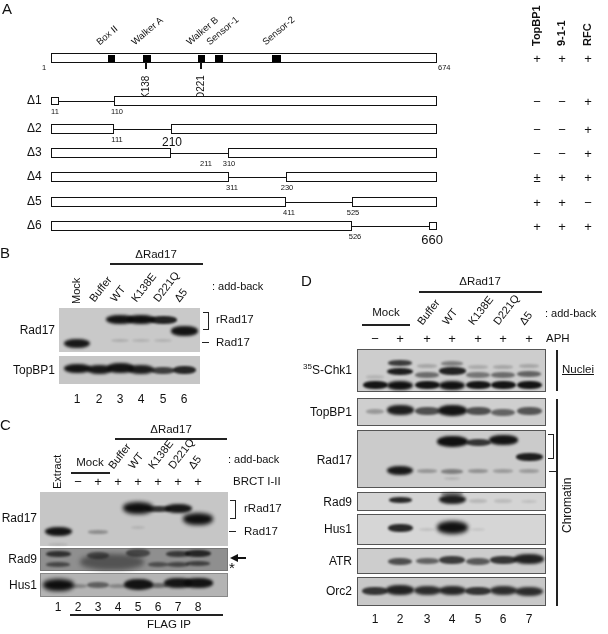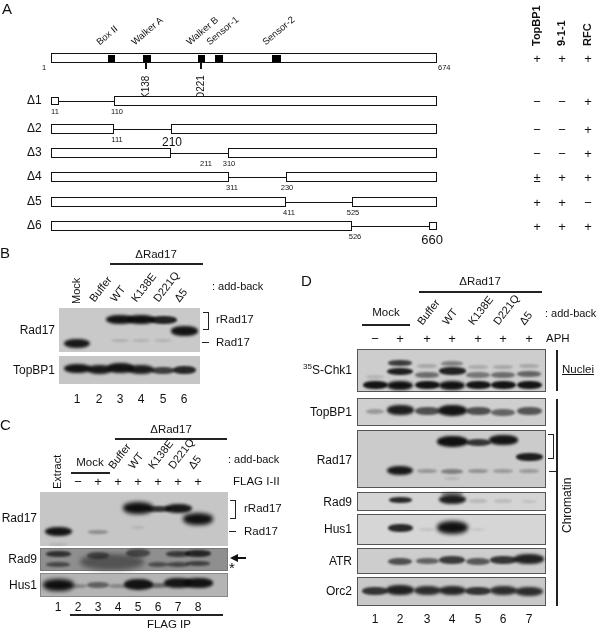--- a/index.html
+++ b/index.html
@@ -139,21 +139,21 @@
     <div style="left: 175px; top: 459px; font-size: 11px; line-height: 12px; transform-origin: 0px 100%; transform: rotate(-52deg);">D221Q</div>
     <div style="left: 195px; top: 459px; font-size: 11px; line-height: 12px; transform-origin: 0px 100%; transform: rotate(-52deg);">Δ5</div>
     <div style="left: 228px; top: 453px; font-size: 11px;">: add-back</div>
     <div style="left: 68px; top: 474px; width: 20px; text-align: center; font-size: 13px;">−</div>
     <div style="left: 88px; top: 474px; width: 20px; text-align: center; font-size: 13px;">+</div>
     <div style="left: 108px; top: 474px; width: 20px; text-align: center; font-size: 13px;">+</div>
     <div style="left: 128px; top: 474px; width: 20px; text-align: center; font-size: 13px;">+</div>
     <div style="left: 148px; top: 474px; width: 20px; text-align: center; font-size: 13px;">+</div>
     <div style="left: 168px; top: 474px; width: 20px; text-align: center; font-size: 13px;">+</div>
     <div style="left: 188px; top: 474px; width: 20px; text-align: center; font-size: 13px;">+</div>
-    <div style="left: 233px; top: 475px; font-size: 11.5px;">FLAG I-II</div>
+    <div style="left: 233px; top: 475px; font-size: 11.5px;">BRCT I-II</div>
     <div style="left: 40px; top: 492px; width: 188px; height: 54px; background: rgb(198, 198, 198); border: none;"></div>
     <div style="left: -48px; top: 511px; width: 85px; text-align: right; font-size: 12px;">Rad17</div>
     <div style="left: 44.5px; top: 526.5px; width: 27px; height: 9px; background: rgb(11, 11, 11); border-radius: 46%; opacity: 0.95; filter: blur(1.44px);"></div>
     <div style="left: 88px; top: 530px; width: 20px; height: 4px; background: rgb(11, 11, 11); border-radius: 46%; opacity: 0.3; filter: blur(1px);"></div>
     <div style="left: 123px; top: 502px; width: 30px; height: 12px; background: rgb(11, 11, 11); border-radius: 46%; opacity: 0.98; filter: blur(1.92px);"></div>
     <div style="left: 145.5px; top: 506px; width: 25px; height: 6px; background: rgb(11, 11, 11); border-radius: 46%; opacity: 0.78; filter: blur(1px);"></div>
     <div style="left: 164.5px; top: 503.5px; width: 27px; height: 9px; background: rgb(11, 11, 11); border-radius: 46%; opacity: 0.93; filter: blur(1.44px);"></div>
     <div style="left: 183px; top: 513px; width: 30px; height: 12px; background: rgb(11, 11, 11); border-radius: 46%; opacity: 0.97; filter: blur(1.92px);"></div>
     <div style="left: 131px; top: 525.5px; width: 14px; height: 3px; background: rgb(11, 11, 11); border-radius: 46%; opacity: 0.1; filter: blur(1px);"></div>
     <div style="left: 48px; top: 542.5px; width: 20px; height: 3px; background: rgb(11, 11, 11); border-radius: 46%; opacity: 0.1; filter: blur(1px);"></div>

